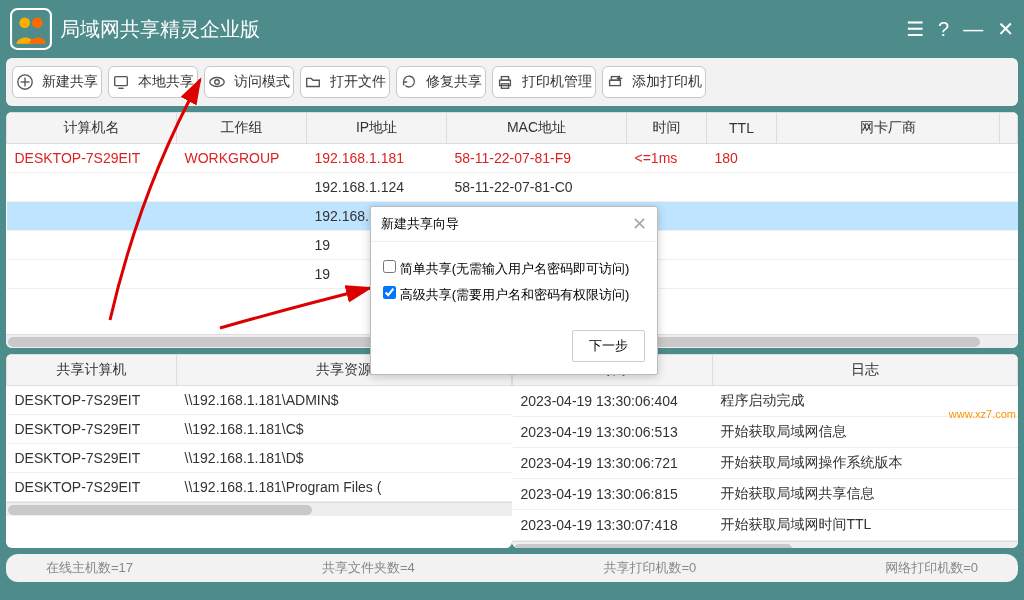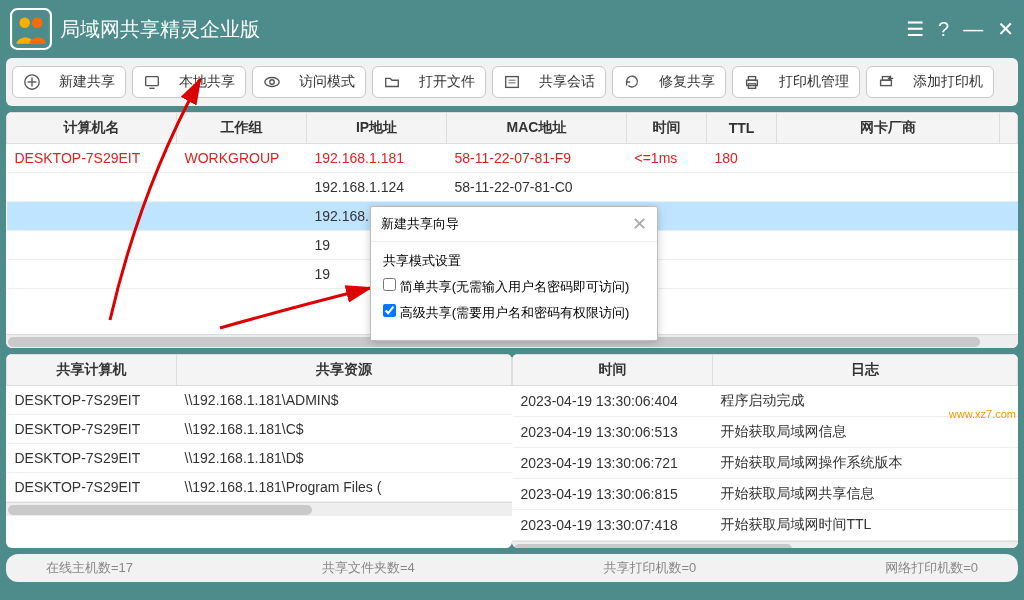--- a/index.html
+++ b/index.html
@@ -4,26 +4,26 @@
 <style>
   * { box-sizing: border-box; margin: 0; padding: 0; font-family: "Microsoft YaHei", sans-serif; }
   body { width: 1024px; height: 600px; background: #4e8c8c; overflow: hidden; position: relative; }
   .window { width: 1024px; height: 425px; background: #4e8c8c; border-radius: 6px; position: relative; }
   .titlebar { height: 58px; display: flex; align-items: center; padding: 0 10px; color: #fff; }
   .logo { width: 42px; height: 42px; margin-right: 8px; display:flex; align-items:center; justify-content:center; }
   .title { font-size: 20px; flex: 1; }
   .win-controls { display: flex; gap: 14px; align-items: center; margin-left: auto; }
   .win-ctrl { font-size: 20px; cursor: pointer; color:#fff; }
   .toolbar { height: 48px; background: #f2f2f2; border-radius: 6px; margin: 0 6px; display: flex; align-items: center; padding: 0 6px; gap: 6px; }
-  .tb-btn { display: flex; align-items: center; gap: 18px; background: #fff; border: 1px solid #c9c9c9; border-radius: 6px; padding: 6px 10px; font-size: 14px; cursor: pointer; color:#333; }
+  .tb-btn { display: flex; align-items: center; gap: 8px; background: #fff; border: 1px solid #c9c9c9; border-radius: 6px; padding: 6px 3px; font-size: 14px; cursor: pointer; color:#333; }
   .tb-btn svg, .tb-icon { width: 18px; height: 18px; }
   .panel { background: #fff; border-radius: 6px; margin: 6px; }
   .top-panel { height: 236px; margin-top: 6px; overflow: hidden; position: relative; }
   table { width: 100%; border-collapse: collapse; font-size: 14px; }
-  th { background: #f4f4f4; border: 1px solid #ddd; padding: 6px 4px; font-weight: bold; color:#333; }
+  th { background: #f4f4f4; border: 1px solid #ddd; padding: 6px 4px; font-weight: normal; color:#333; }
   td { border-bottom: 1px solid #eee; padding: 6px 8px; color:#333; white-space: nowrap; }
   tr.red td { color: #d22; }
   tr.sel td { background: #bfe4ff; }
   .bottom-row { display: flex; margin: 0 6px; }
   .left-panel { flex: 1; background: #fff; border-radius: 6px; height: 194px; overflow: hidden; }
   .right-panel { flex: 1; background: #fff; border-radius: 6px; height: 194px; overflow: hidden; }
   .statusbar { height: 28px; background: #f2f2f2; border-radius: 12px; margin: 6px; display: flex; align-items: center; font-size: 13px; color: #888; padding: 0 40px; justify-content: space-between; }
   .dialog { position: absolute; left: 370px; top: 206px; width: 288px; background: #fff; border: 1px solid #bbb; border-radius: 2px; box-shadow: 0 2px 10px rgba(0,0,0,.2); z-index: 10; }
   .dlg-title { display: flex; align-items: center; padding: 6px 10px; font-size: 13px; border-bottom: 1px solid #eee; }
   .dlg-close { margin-left: auto; color: #aaa; font-size: 18px; cursor: pointer; }
@@ -87,28 +87,20 @@
         <span>访问模式</span>
       </div>
     <div class="tb-btn">
         <svg viewBox="0 0 20 20">
           <path d="M3 6h5l2 2h7v7H3z" fill="none" stroke="#555" stroke-width="1.5"></path>
         </svg>
         <span>打开文件</span>
       </div>
     <div class="tb-btn">
         <svg viewBox="0 0 20 20">
-          <rect x="3" y="4" width="14" height="12" fill="none" stroke="#555" stroke-width="1.5"></rect>
-          <line x1="6" y1="8" x2="14" y2="8" stroke="#555"></line>
-          <line x1="6" y1="11" x2="14" y2="11" stroke="#555"></line>
-        </svg>
-        <span>共享会话</span>
-      </div>
-    <div class="tb-btn">
-        <svg viewBox="0 0 20 20">
           <path d="M4 10a6 6 0 1 1 2 4" fill="none" stroke="#555" stroke-width="1.5"></path>
           <path d="M4 14v-4h4" fill="none" stroke="#555" stroke-width="1.5"></path>
         </svg>
         <span>修复共享</span>
       </div>
     <div class="tb-btn">
         <svg viewBox="0 0 20 20">
           <rect x="4" y="8" width="12" height="6" fill="none" stroke="#555" stroke-width="1.5"></rect>
           <rect x="6" y="4" width="8" height="4" fill="none" stroke="#555" stroke-width="1.5"></rect>
           <rect x="6" y="12" width="8" height="5" fill="none" stroke="#555" stroke-width="1.5"></rect>
@@ -273,33 +265,35 @@
     <span>共享打印机数=0</span>
     <span>网络打印机数=0</span>
   </div>
 
   <div class="dialog">
     <div class="dlg-title">
       <span>新建共享向导</span>
       <span class="dlg-close">✕</span>
     </div>
     <div class="dlg-body">
-      <div style="margin-bottom:6px">共享模式设置</div>
       <div class="dlg-row">
         <label>
           <input type="checkbox" style="">
           <span>简单共享(无需输入用户名密码即可访问)</span>
         </label>
       </div>
       <div class="dlg-row">
         <label>
           <input type="checkbox" checked="" style="">
           <span>高级共享(需要用户名和密码有权限访问)</span>
         </label>
       </div>
+    </div>
+    <div class="dlg-foot">
+      <button class="dlg-btn">下一步</button>
     </div>
   </div>
 
   <div class="arrow" style="left:90px;top:70px">
     <svg width="140" height="260">
         <defs>
           <marker id="ah1" markerWidth="10" markerHeight="10" refX="8" refY="3" orient="auto">
             <path d="M0,0 L9,3 L0,6 z" fill="#d00"></path>
           </marker>
         </defs>

